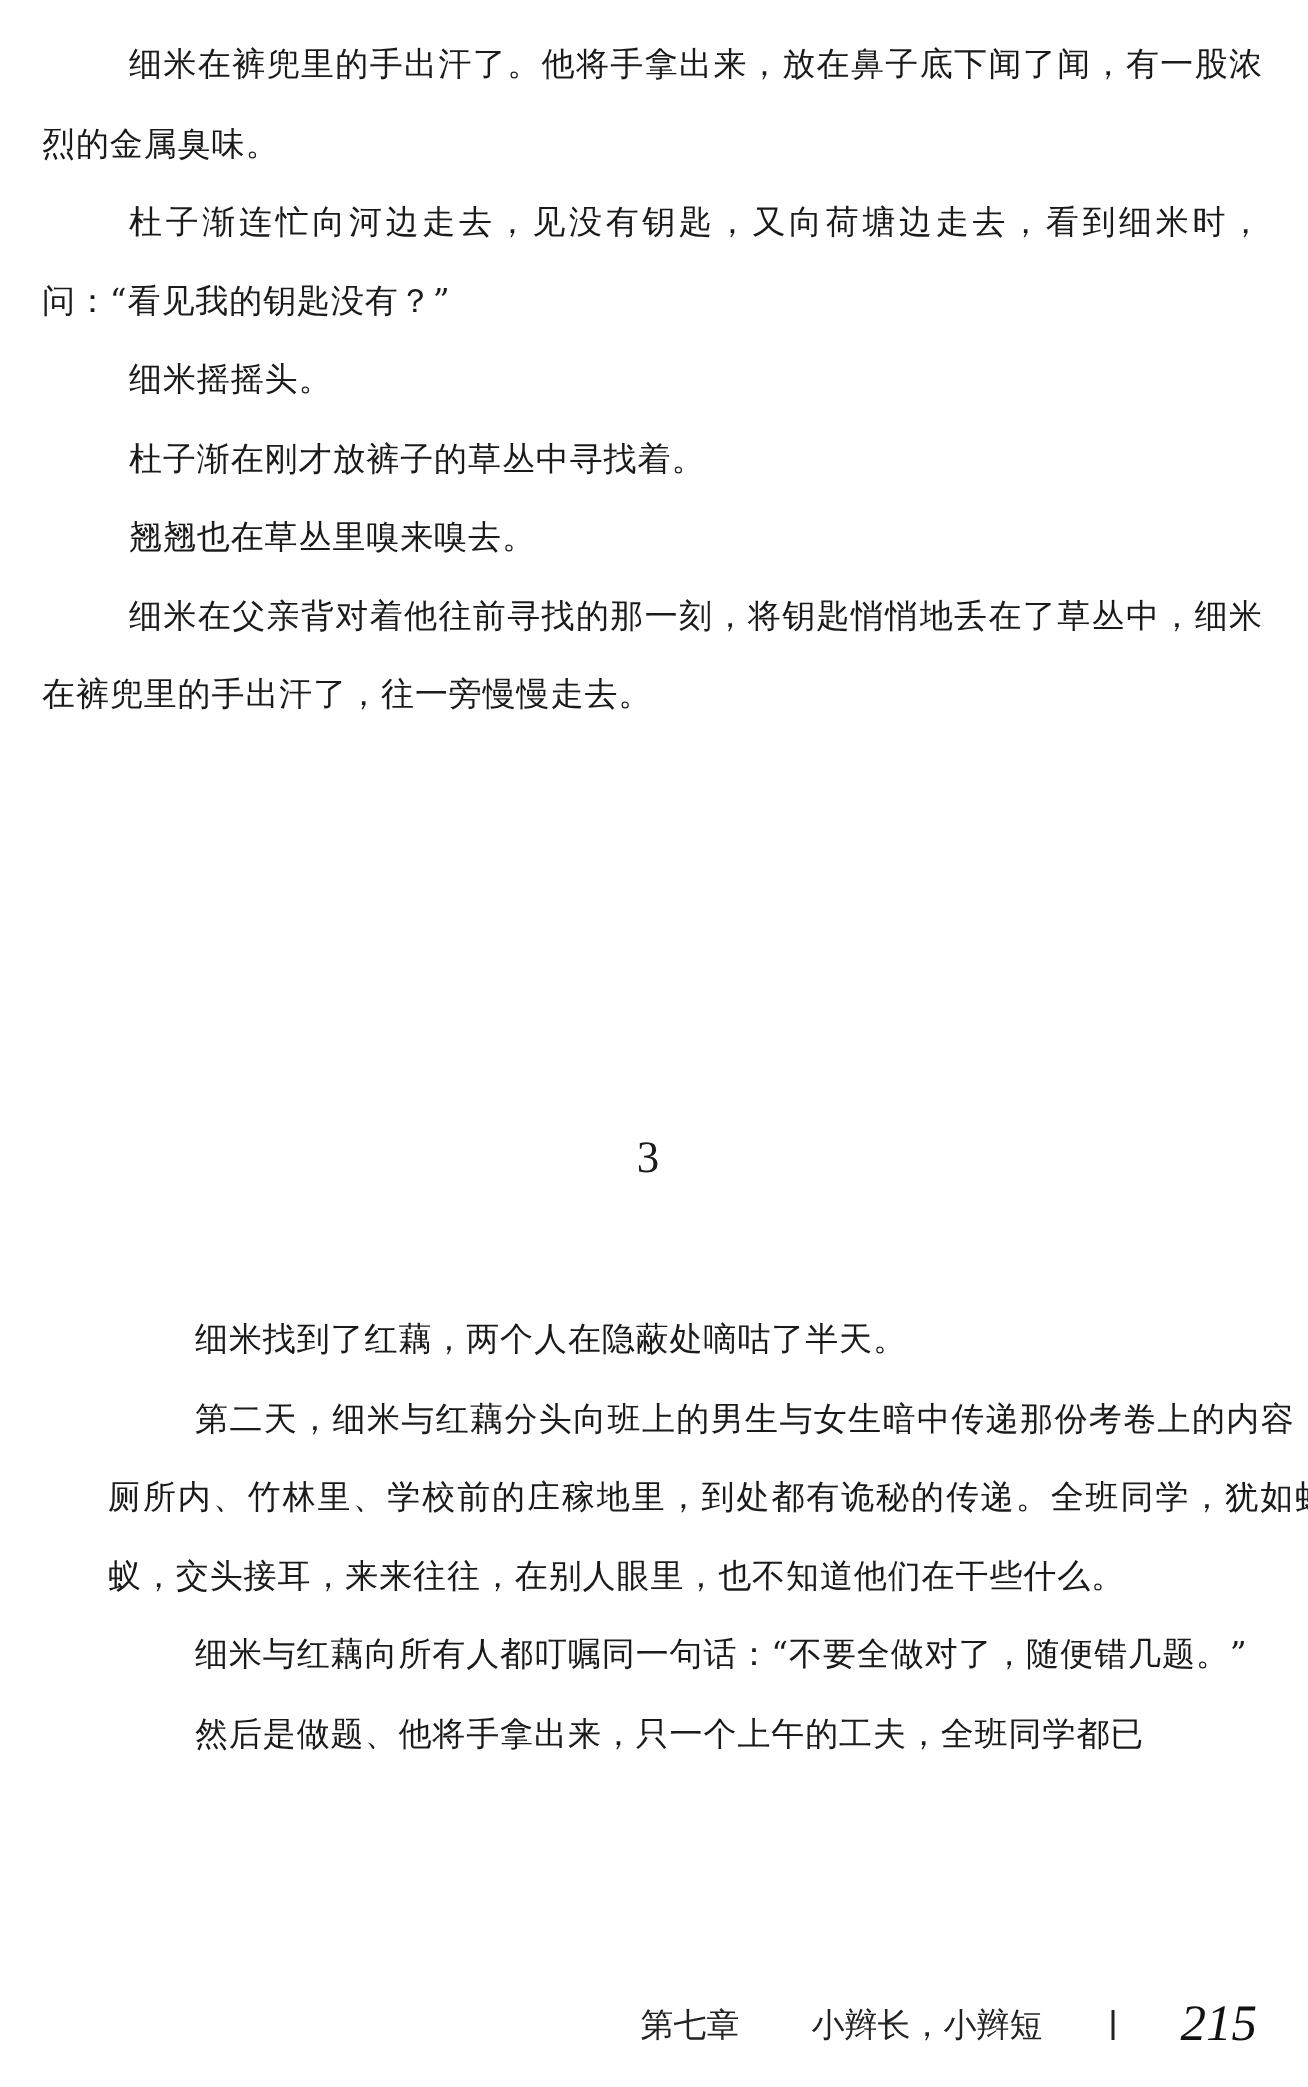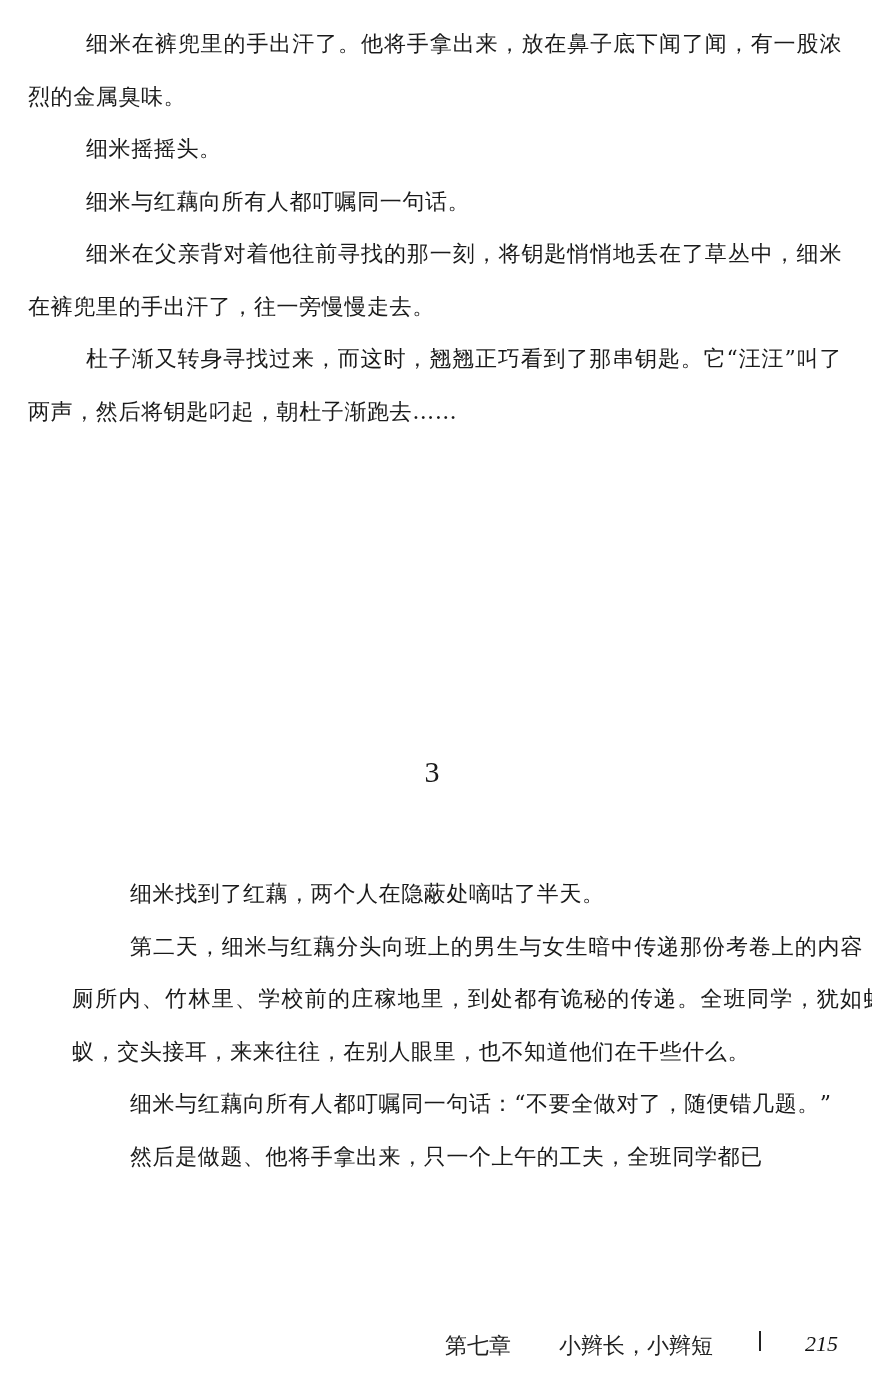--- a/index.html
+++ b/index.html
@@ -46,51 +46,53 @@
       left: 28px;
       top: 868px;
       width: 814px;
       margin-left: 44px;
     }
     .footer {
       position: absolute;
       top: 1331px;
       right: 34px;
       display: flex;
+      align-items: center;
       font-size: 22px;
       color: #222;
       font-family: "DejaVu Serif", "Liberation Serif", serif;
       gap: 24px;
     }
     .footer .chapter-num {
       margin-right: 24px;
     }
     .footer .divider {
       display: inline-block;
       width: 2px;
       height: 20px;
       background: #222;
       margin: 0 20px 0 22px;
     }
     .footer .page-number {
       font-family: "Liberation Serif", "DejaVu Serif", serif;
       font-style: italic;
-      font-size: 22px;
+      font-size: 34px;
       color: #111;
     }
   </style>
 </head>
 <body>
 
 <div class="page">
   <p class="para">细米在裤兜里的手出汗了。他将手拿出来，放在鼻子底下闻了闻，有一股浓烈的金属臭味。</p>
+  <p class="para">杜子渐连忙向河边走去，见没有钥匙，又向荷塘边走去，看到细米时，问：“看见我的钥匙没有？”</p>
   <p class="para">细米摇摇头。</p>
-  <p class="para">细米与红藕向所有人都叮嘱同一句话。</p>
+  <p class="para">杜子渐在刚才放裤子的草丛中寻找着。</p>
+  <p class="para">翘翘也在草丛里嗅来嗅去。</p>
   <p class="para">细米在父亲背对着他往前寻找的那一刻，将钥匙悄悄地丢在了草丛中，细米在裤兜里的手出汗了，往一旁慢慢走去。</p>
-  <p class="para">杜子渐又转身寻找过来，而这时，翘翘正巧看到了那串钥匙。它“汪汪”叫了两声，然后将钥匙叼起，朝杜子渐跑去……</p>
 </div>
 
 <div class="section-number">3</div>
 
 <div class="section-2">
   <p class="para">细米找到了红藕，两个人在隐蔽处嘀咕了半天。</p>
   <p class="para">第二天，细米与红藕分头向班上的男生与女生暗中传递那份考卷上的内容，厕所内、竹林里、学校前的庄稼地里，到处都有诡秘的传递。全班同学，犹如蚂蚁，交头接耳，来来往往，在别人眼里，也不知道他们在干些什么。</p>
   <p class="para">细米与红藕向所有人都叮嘱同一句话：“不要全做对了，随便错几题。”</p>
   <p class="para">然后是做题、他将手拿出来，只一个上午的工夫，全班同学都已</p>
 </div>

